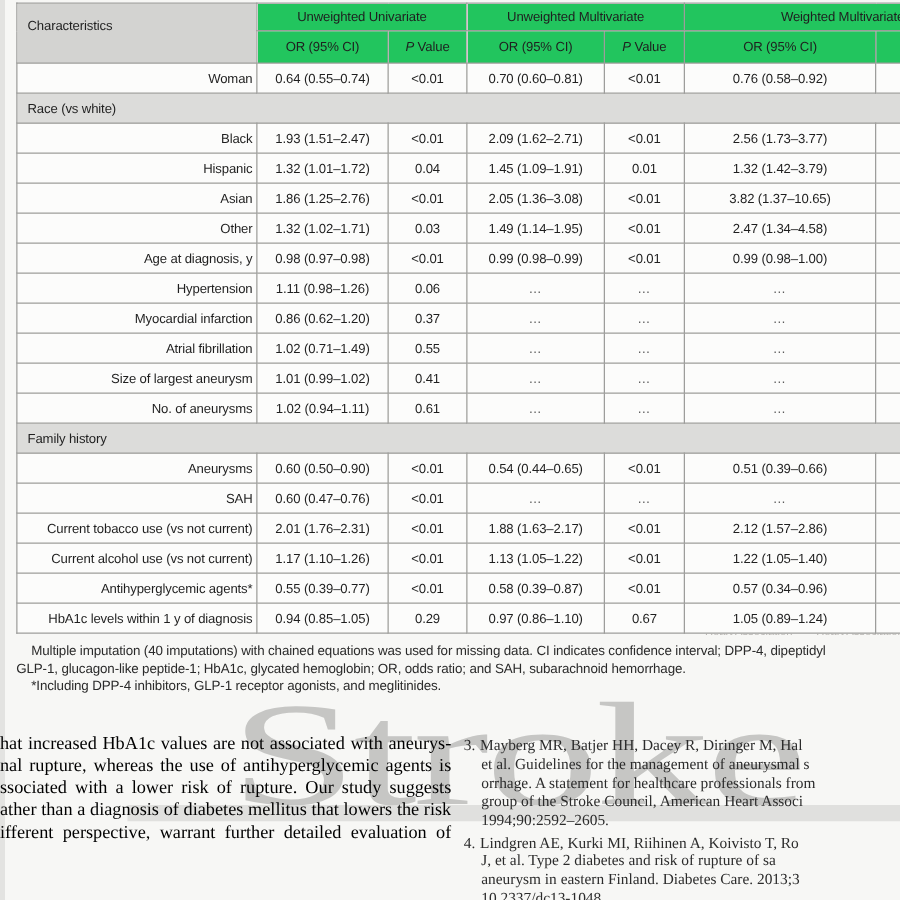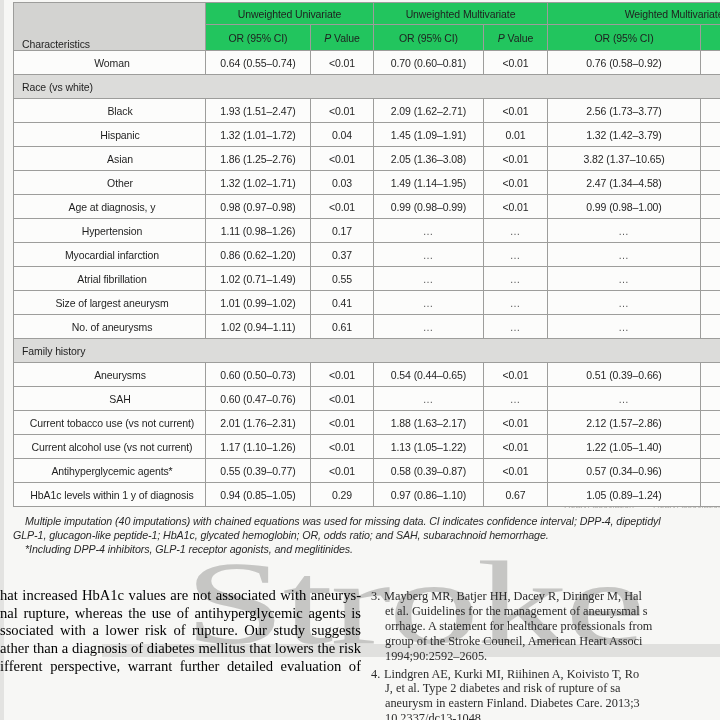--- a/index.html
+++ b/index.html
@@ -42,33 +42,33 @@
     border-collapse: collapse; table-layout: fixed; width: 787px;
     background: #fcfcfb; font-size: 10.5px; color: #1f1f1f; letter-spacing: -0.1px;
   }
   col.c-label { width: 192px; } col.c-or1 { width: 105px; } col.c-p1 { width: 63px; }
   col.c-or2 { width: 110px; } col.c-p2 { width: 64px; } col.c-or3 { width: 153px; }
   col.c-p3 { width: 100px; }
   th, td { border: 1px solid #9d9d9b; font-weight: 400; padding: 0 3px; }
   thead th { background: #22c55e; text-align: center; white-space: nowrap; overflow: hidden; }
   thead tr.group-row { height: 22px; }
   thead tr.sub-row { height: 26px; }
-  th.corner { text-align: left; padding-left: 8px; vertical-align: bottom; padding-bottom: 0; background: #d3d3d1; }
+  th.corner { text-align: left; padding-left: 8px; vertical-align: bottom; padding-bottom: 23px; background: #d3d3d1; }
   tbody tr { height: 24px; }
   tr.section-row td { background: #dcdcda; text-align: left; padding-left: 8px; }
-  td.label { text-align: center; padding-left: 8px; white-space: nowrap; overflow: hidden; }
+  td.label { text-align: right; padding-left: 8px; white-space: nowrap; overflow: hidden; }
   td.label.indent { padding-left: 24px; }
   td.num { text-align: center; white-space: nowrap; }
   td.dots { text-align: center; color: #5a5a5a; letter-spacing: 1px; }
   
   .footnotes {
     position: absolute; left: 13px; top: 514px; width: 707px; z-index: 2;
     font-size: 10.7px; line-height: 14.2px; color: #2a2a2a; letter-spacing: -0.1px;
   }
-  .footnotes .fn-line { white-space: nowrap; overflow: hidden; font-style: italic; }
+  .footnotes .fn-line { white-space: nowrap; overflow: hidden; }
   .footnotes .fn-line.indented { text-indent: 12px; }
   
   .body-col {
     position: absolute; left: 0; top: 587px; width: 361px; z-index: 2;
     font-family: "Liberation Serif", serif; font-size: 14.6px; line-height: 17.7px;
     color: #000000;
   }
   .body-col .tline { text-align: justify; text-align-last: justify; white-space: nowrap; overflow: hidden; }
   .refs-col {
     position: absolute; left: 371px; top: 589px; width: 400px; z-index: 2;
@@ -178,21 +178,21 @@
           <td class="num">0.98 (0.97–0.98)</td>
           <td class="num">&lt;0.01</td>
           <td class="num">0.99 (0.98–0.99)</td>
           <td class="num">&lt;0.01</td>
           <td class="num">0.99 (0.98–1.00)</td>
           <td class="num"></td>
         </tr>
         <tr>
           <td class="label">Hypertension</td>
           <td class="num">1.11 (0.98–1.26)</td>
-          <td class="num">0.17</td>
+          <td class="num">0.06</td>
           <td class="num dots">…</td>
           <td class="num dots">…</td>
           <td class="num dots">…</td>
           <td class="num"></td>
         </tr>
         <tr>
           <td class="label">Myocardial infarction</td>
           <td class="num">0.86 (0.62–1.20)</td>
           <td class="num">0.37</td>
           <td class="num dots">…</td>
@@ -225,21 +225,21 @@
           <td class="num dots">…</td>
           <td class="num dots">…</td>
           <td class="num dots">…</td>
           <td class="num"></td>
         </tr>
         <tr class="section-row">
           <td colspan="7">Family history</td>
         </tr>
         <tr>
           <td class="label indent">Aneurysms</td>
-          <td class="num">0.60 (0.50–0.73)</td>
+          <td class="num">0.60 (0.50–0.90)</td>
           <td class="num">&lt;0.01</td>
           <td class="num">0.54 (0.44–0.65)</td>
           <td class="num">&lt;0.01</td>
           <td class="num">0.51 (0.39–0.66)</td>
           <td class="num"></td>
         </tr>
         <tr>
           <td class="label indent">SAH</td>
           <td class="num">0.60 (0.47–0.76)</td>
           <td class="num">&lt;0.01</td>

